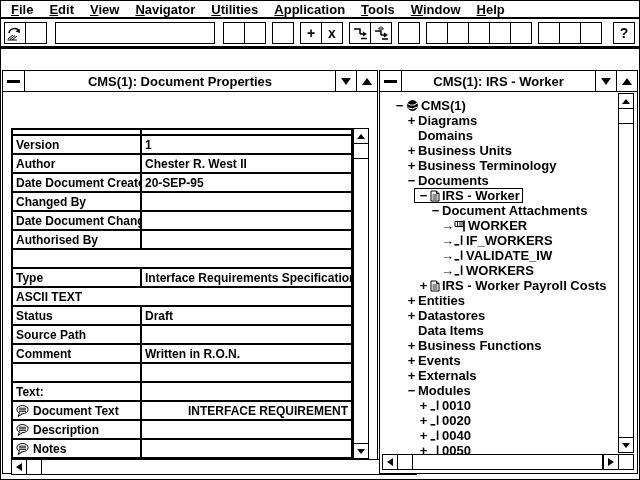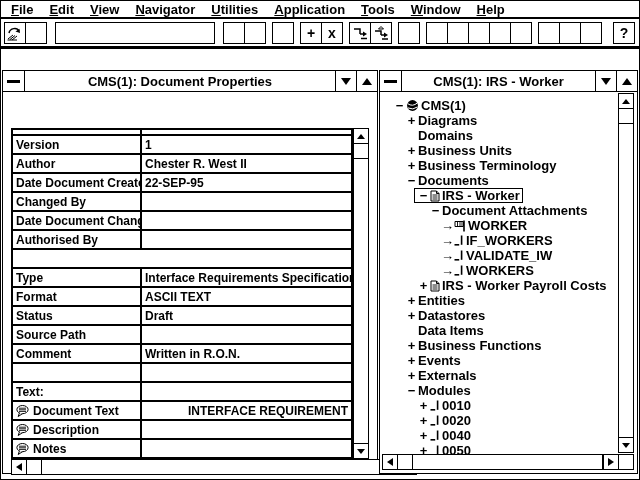--- a/index.html
+++ b/index.html
@@ -190,21 +190,21 @@
               <div class="prow">
                 <div class="plabel">Version</div>
                 <div class="pvalue">1</div>
               </div>
               <div class="prow">
                 <div class="plabel">Author</div>
                 <div class="pvalue">Chester R. West II</div>
               </div>
               <div class="prow">
                 <div class="plabel">Date Document Create</div>
-                <div class="pvalue">22-SEP-95</div>
+                <div class="pvalue">20-SEP-95</div>
               </div>
               <div class="prow">
                 <div class="plabel">Changed By</div>
                 <div class="pvalue"></div>
               </div>
               <div class="prow">
                 <div class="plabel">Date Document Chang</div>
                 <div class="pvalue"></div>
               </div>
               <div class="prow">
@@ -212,21 +212,20 @@
                 <div class="pvalue"></div>
               </div>
               <div class="prow">
                 <div class="pvalue"></div>
               </div>
               <div class="prow">
                 <div class="plabel">Type</div>
                 <div class="pvalue">Interface Requirements Specification</div>
               </div>
               <div class="prow">
-                <div class="plabel">Format</div>
                 <div class="pvalue">ASCII TEXT</div>
               </div>
               <div class="prow">
                 <div class="plabel">Status</div>
                 <div class="pvalue">Draft</div>
               </div>
               <div class="prow">
                 <div class="plabel">Source Path</div>
                 <div class="pvalue"></div>
               </div>

